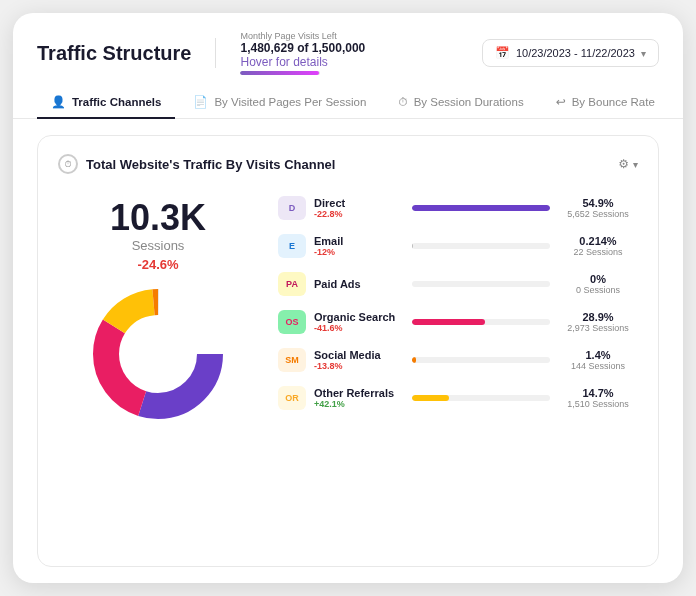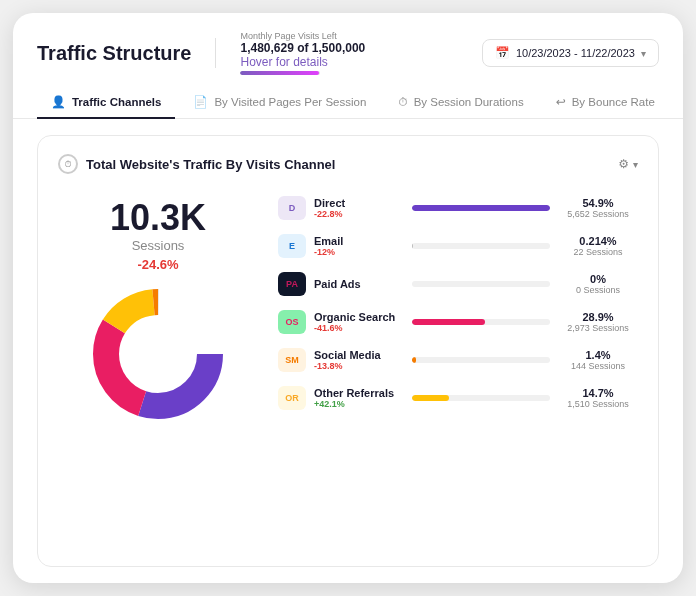--- a/index.html
+++ b/index.html
@@ -381,21 +381,21 @@
     </div>
     <div class="channel-bar-track">
       <div class="channel-bar-fill" style="width:1%; background:#bdbdbd"></div>
     </div>
     <div class="channel-stats">
       <div class="channel-pct">0.214%</div>
       <div class="channel-sessions">22 Sessions</div>
     </div>
   </div>
             <div class="channel-row">
-    <div class="channel-badge" style="background:#0f172a; color:#c2185b">
+    <div class="channel-badge" style="background:#fef9c3; color:#c2185b">
       PA
     </div>
     <div class="channel-name-group">
       <div class="channel-name">Paid Ads</div>
 
     </div>
     <div class="channel-bar-track">
       <div class="channel-bar-fill" style="width:0%; background:#bdbdbd"></div>
     </div>
     <div class="channel-stats">

